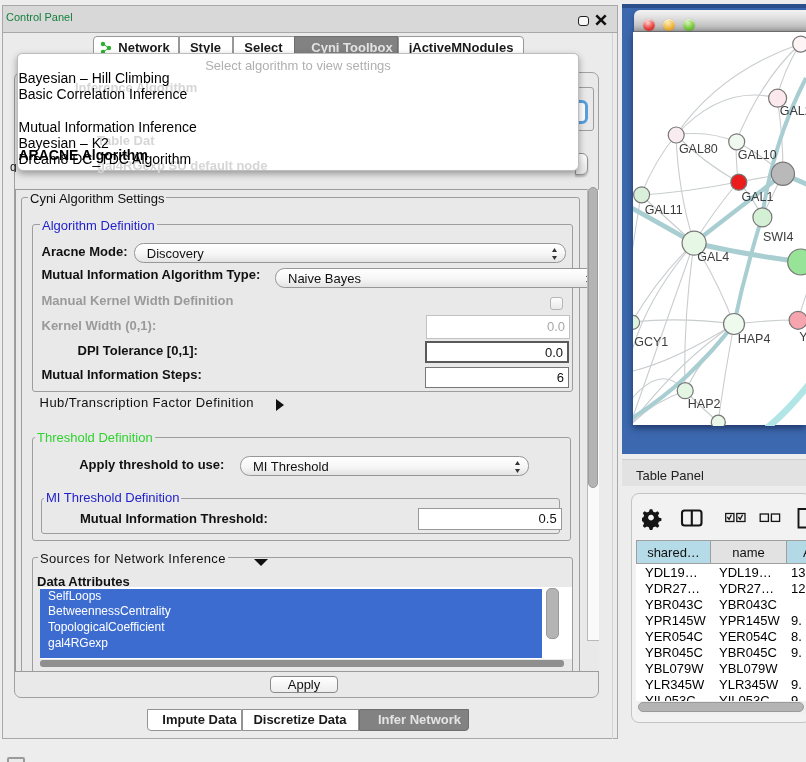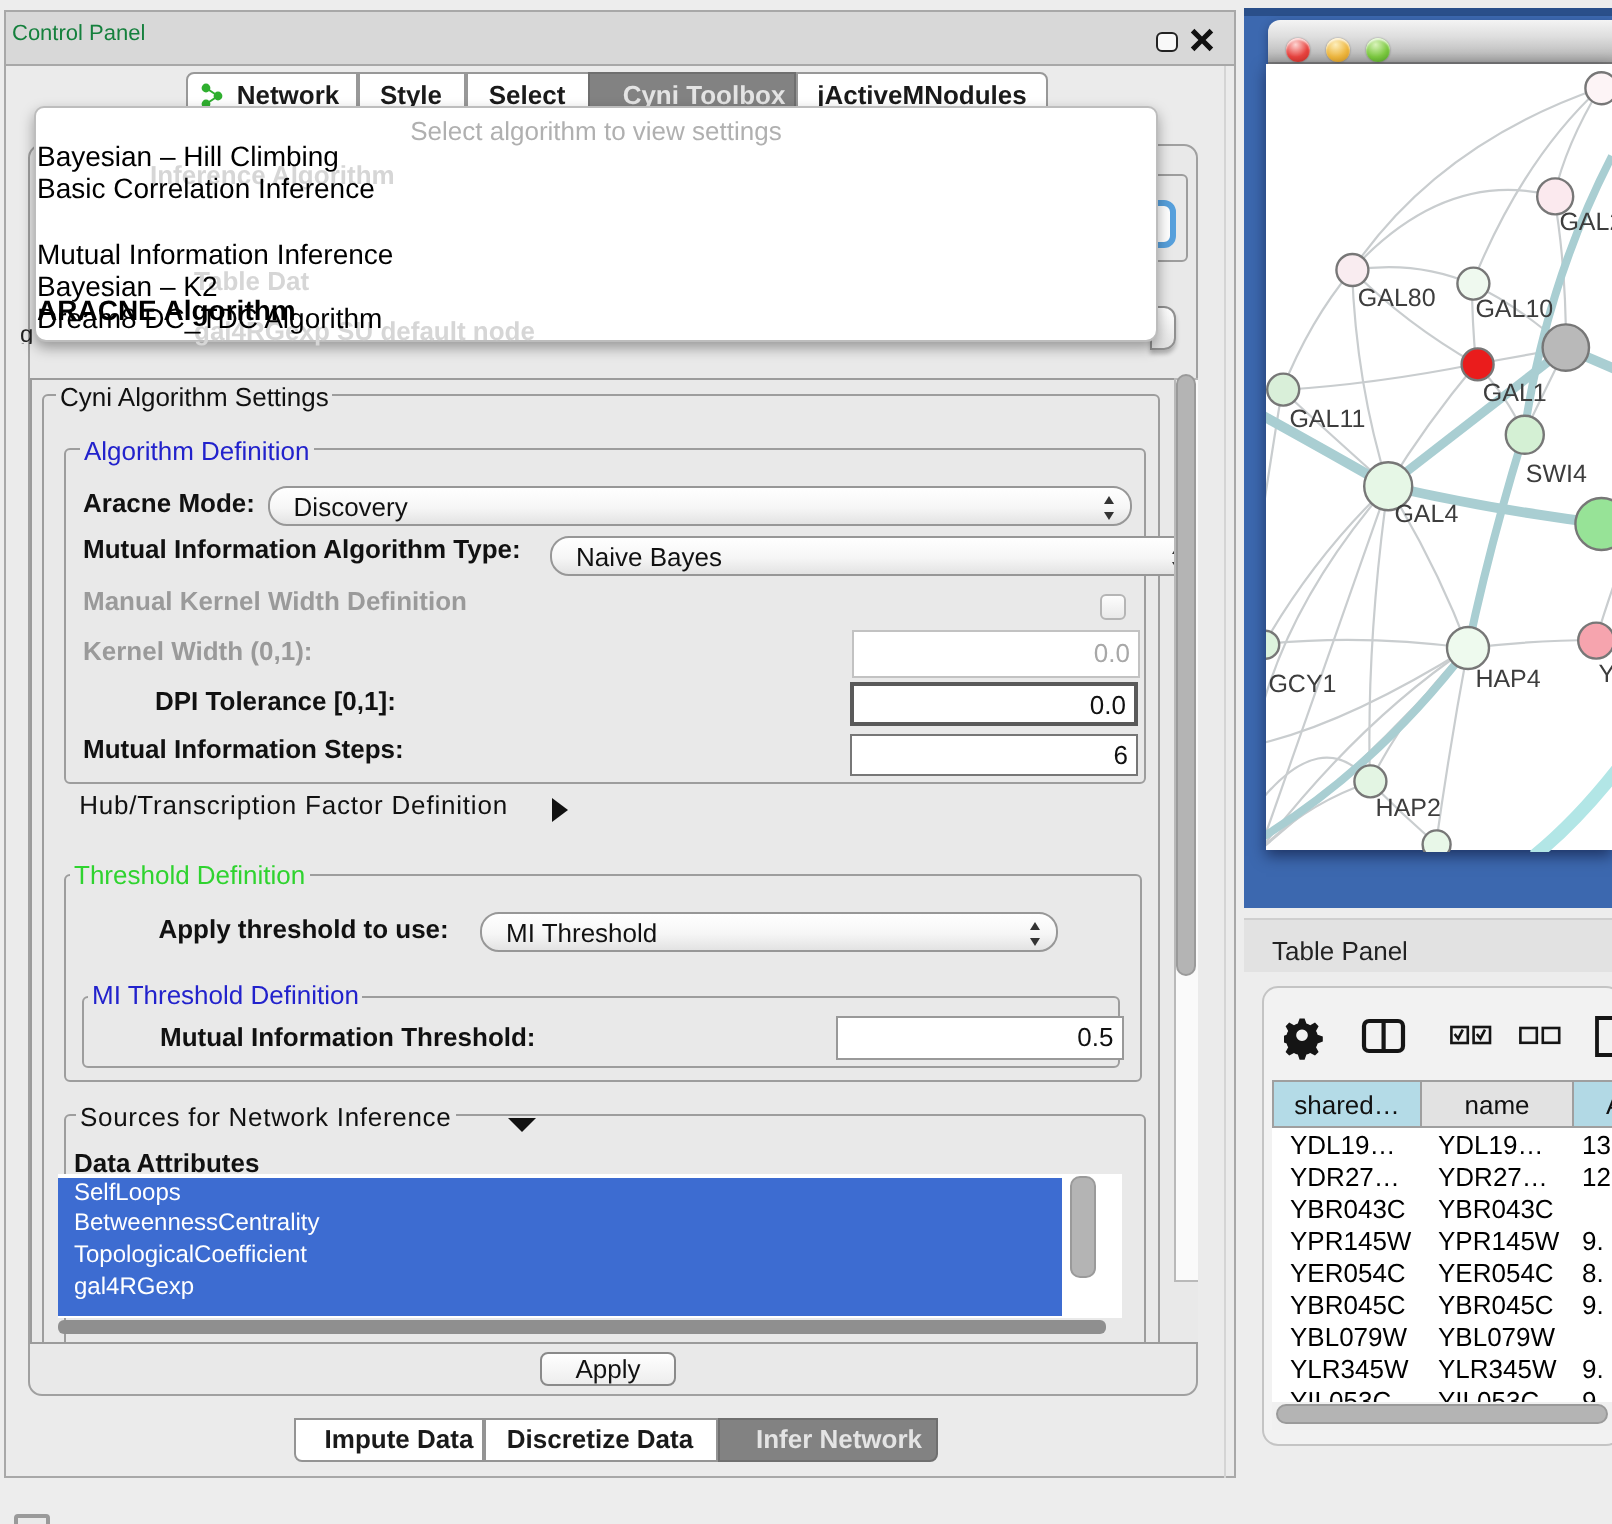--- a/index.html
+++ b/index.html
@@ -183,21 +183,21 @@
       <div class="tf" style="left:401.7px; top:318.1px; width:144px; height:21.5px; border:1px solid #999; line-height:19px;">0.5</div>
 
       <div class="grp" style="left:16px; top:367px; width:541px; height:130px;"></div>
       <div class="grplbl lblplain" style="left:22px; top:361px; font-size:13px; color:#111; letter-spacing:0.35px;">Sources for Network Inference</div>
       <svg class="abs" style="left:238px; top:368px;" width="14" height="9" viewBox="0 0 14 9">
           <path d="M0 1 L14 1 L7 8 Z" fill="#111"></path>
         </svg>
 
       <div class="lbl" style="left:21px; top:384px;">Data Attributes</div>
 
-      <div class="abs" style="left:13px; top:397px; width:532px; height:72px; background:#fff;">
+      <div class="abs" style="left:24px; top:397px; width:532px; height:72px; background:#fff;">
         <div class="abs" style="left:0px; top:1.7px; width:502px;">
           <div class="selrow">SelfLoops</div>
           <div class="selrow">BetweennessCentrality</div>
           <div class="selrow">TopologicalCoefficient</div>
           <div class="selrow">gal4RGexp</div>
           <div class="selrow" style="height:6.2px;"></div>
         </div>
         <div class="sbthumb" style="left:506px; top:1px; width:13px; height:51px;"></div>
         <div class="abs" style="left:0px; top:73px; width:524px; height:7px; background:#8f8f8f; border-radius:3px;"></div>
       </div>

